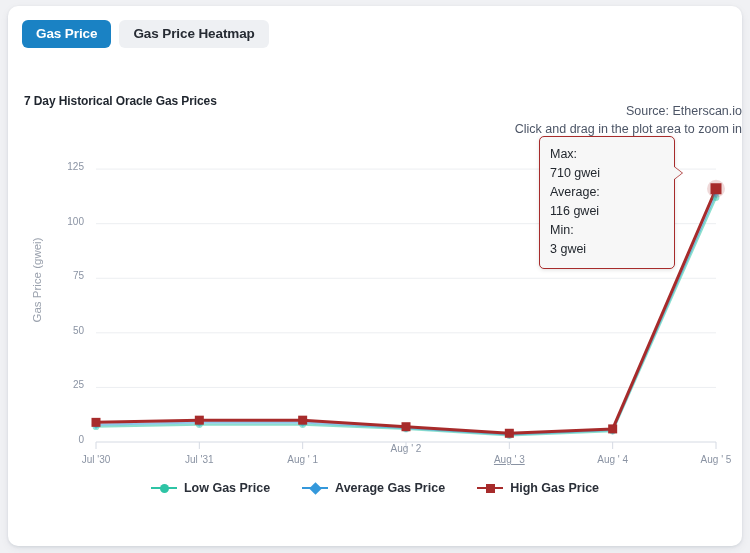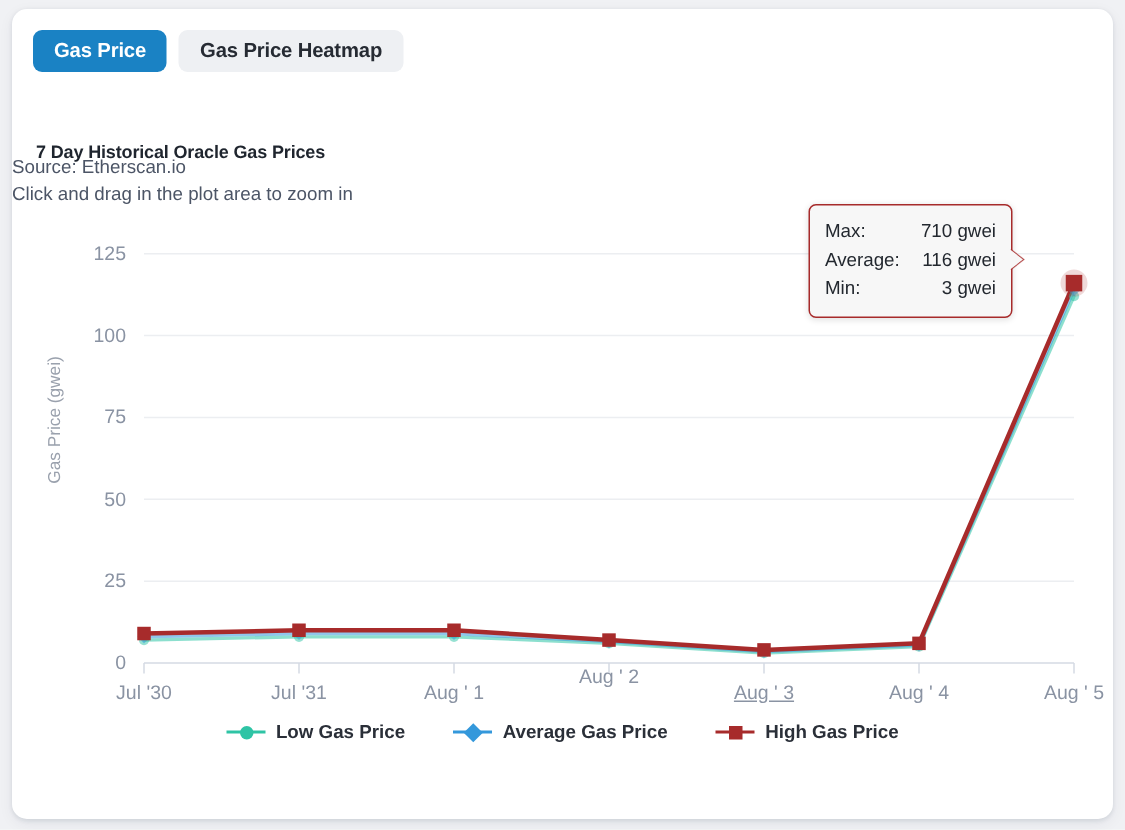--- a/index.html
+++ b/index.html
@@ -48,37 +48,37 @@
     font-size: 12px;
     font-weight: bold;
     color: #1f252e;
     letter-spacing: -0.1px;
     margin-top: 24px;
   }
   #subtitle {
     position: absolute;
     left: 0; top: 96px;
     width: 734px;
-    text-align: left;
+    text-align: right;
     font-size: 12.5px;
     color: #4c5566;
     line-height: 18px;
   }
   #subtitle .line2 { display: block; }
 
   
   #plot {
     position: absolute;
     left: 0; top: 0;
     width: 734px; height: 540px;
     pointer-events: none;
   }
   .axis-label {
     position: absolute;
-    font-size: 13px;
+    font-size: 10px;
     color: #8a93a3;
     white-space: nowrap;
   }
   .ytick { text-align: right; width: 40px; }
   .xtick { text-align: center; width: 80px; }
   #y-axis-title {
     position: absolute;
     left: -26px; top: 268px;
     width: 110px;
     text-align: center;
@@ -99,20 +99,21 @@
     padding: 8px 10px 9px 10px;
     font-size: 12.5px;
     color: #23282f;
     box-shadow: 0 1px 4px rgba(0,0,0,0.12);
   }
   #tooltip .row {
     display: flex;
     justify-content: space-between;
     line-height: 19px;
     white-space: nowrap;
+    flex-direction: column;
   }
   #tooltip .row .k { padding-right: 6px; }
   #tooltip .row .v { text-align: left; }
   #tooltip-arrow {
     position: absolute;
     left: 665px; top: 160px;
     width: 0; height: 0;
     border-top: 7px solid transparent;
     border-bottom: 7px solid transparent;
     border-left: 9px solid #f7f7f7;

